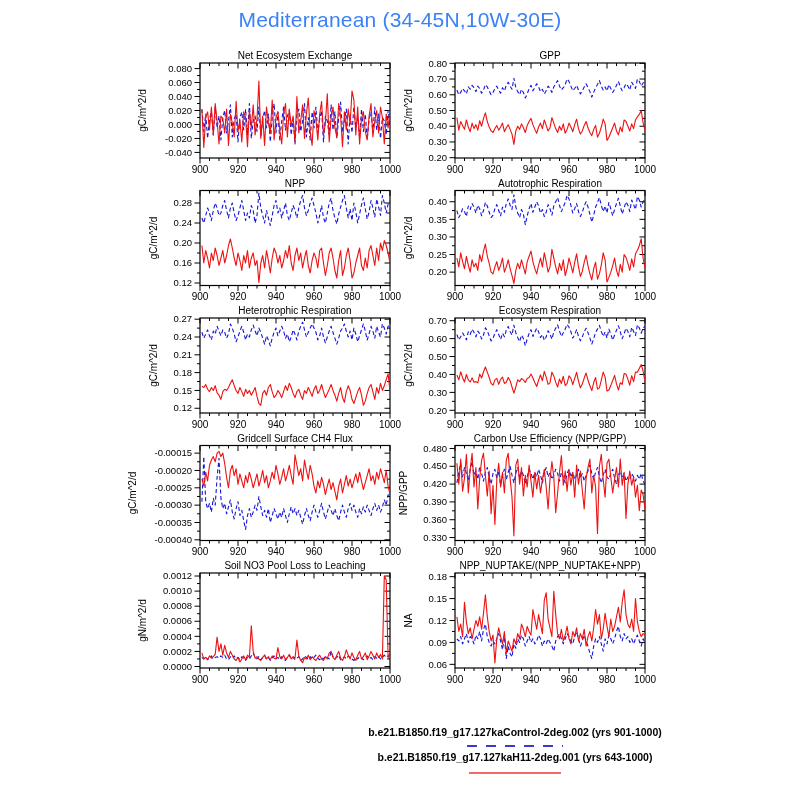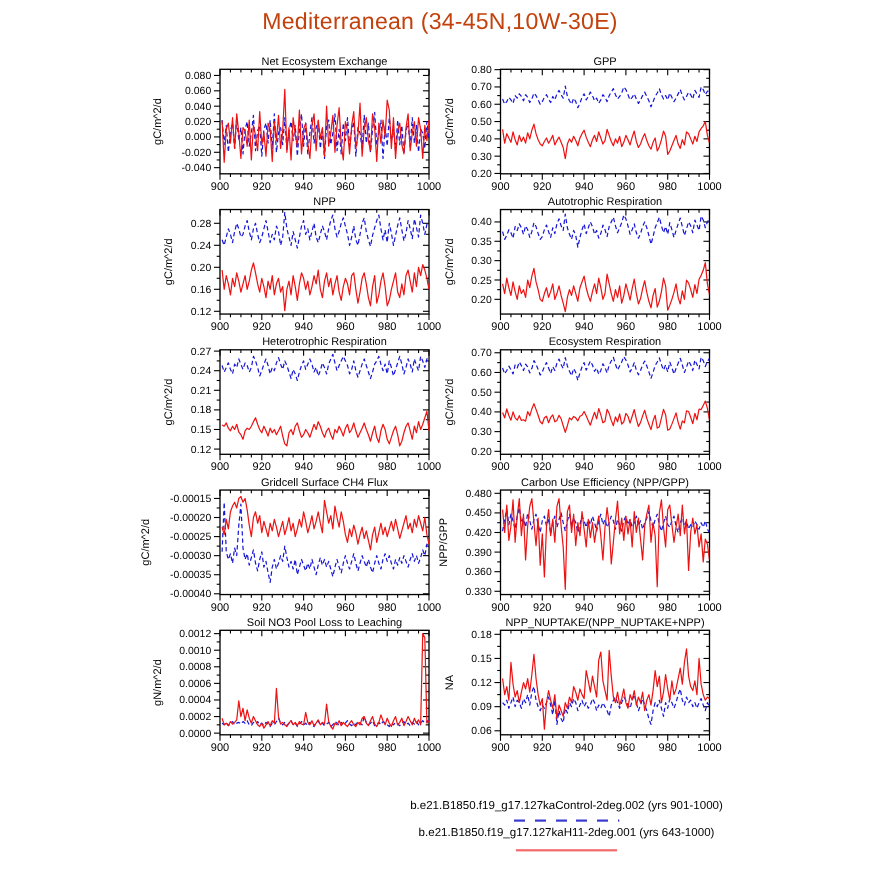--- a/index.html
+++ b/index.html
@@ -1,23 +1,23 @@
 <!DOCTYPE html>
 <html><head>
 <meta charset="utf-8">
 <style>
   html,body{margin:0;padding:0;background:#ffffff;width:800px;height:800px;overflow:hidden;
             font-family:"Liberation Sans", sans-serif;}
   .page{position:relative;width:800px;height:800px;background:#fff;}
   h1.main-title{position:absolute;top:8px;left:0;width:800px;margin:0;text-align:center;
-            font-size:21px;font-weight:normal;color:#c2410c;letter-spacing:0.2px;}
+            font-size:21px;font-weight:normal;color:#3b82f6;letter-spacing:0.2px;}
   svg#charts{position:absolute;top:0;left:0;}
   svg text{font-family:"Liberation Sans", sans-serif;fill:#000;}
   .legend{position:absolute;left:345px;top:726px;width:340px;text-align:center;color:#000;}
-  .legend .lg-label{font-size:10.5px;line-height:13px;white-space:nowrap;}
+  .legend .lg-label{font-size:10.5px;line-height:13px;white-space:nowrap;font-weight:bold;}
   .legend .lg-line{height:2px;margin:6px auto 4px auto;}
   .lg-line.dashed{width:96px;background:repeating-linear-gradient(90deg,#3a3ad0 0 10px,transparent 10px 19px);}
   .lg-line.solid{width:92px;background:#f26a6a;margin-top:8px;}
 </style>
 </head>
 <body>
 
 <div class="page">
   <h1 class="main-title">Mediterranean (34-45N,10W-30E)</h1>
   <svg id="charts" width="800" height="720" viewBox="0 0 800 720">

